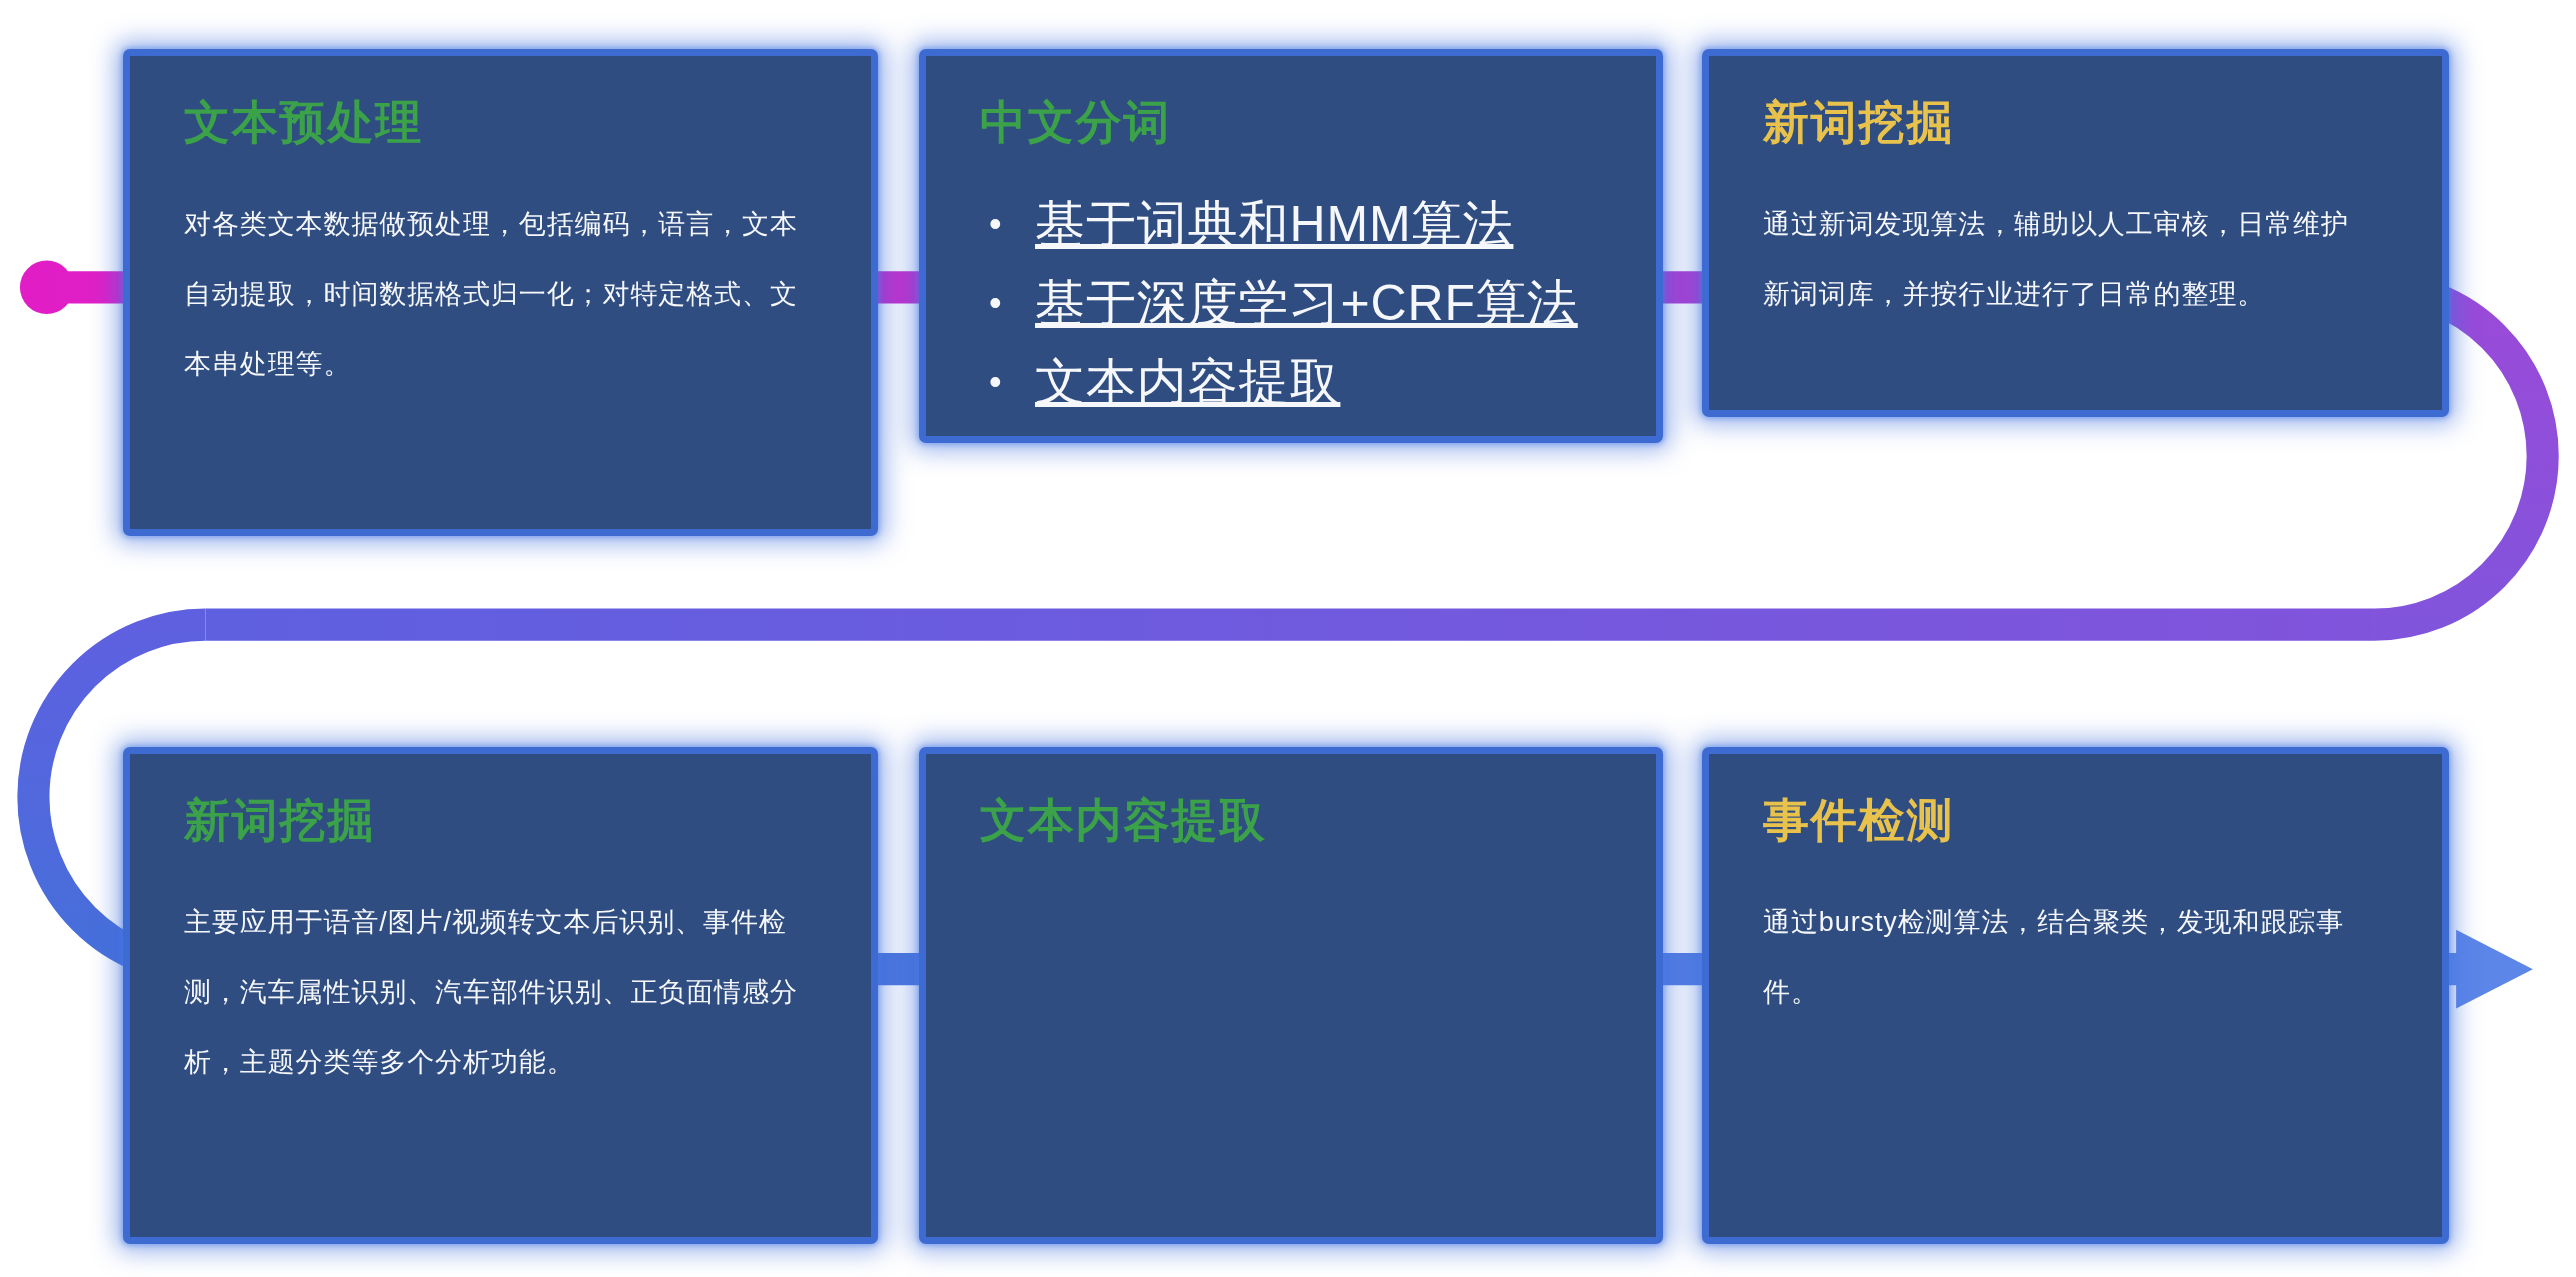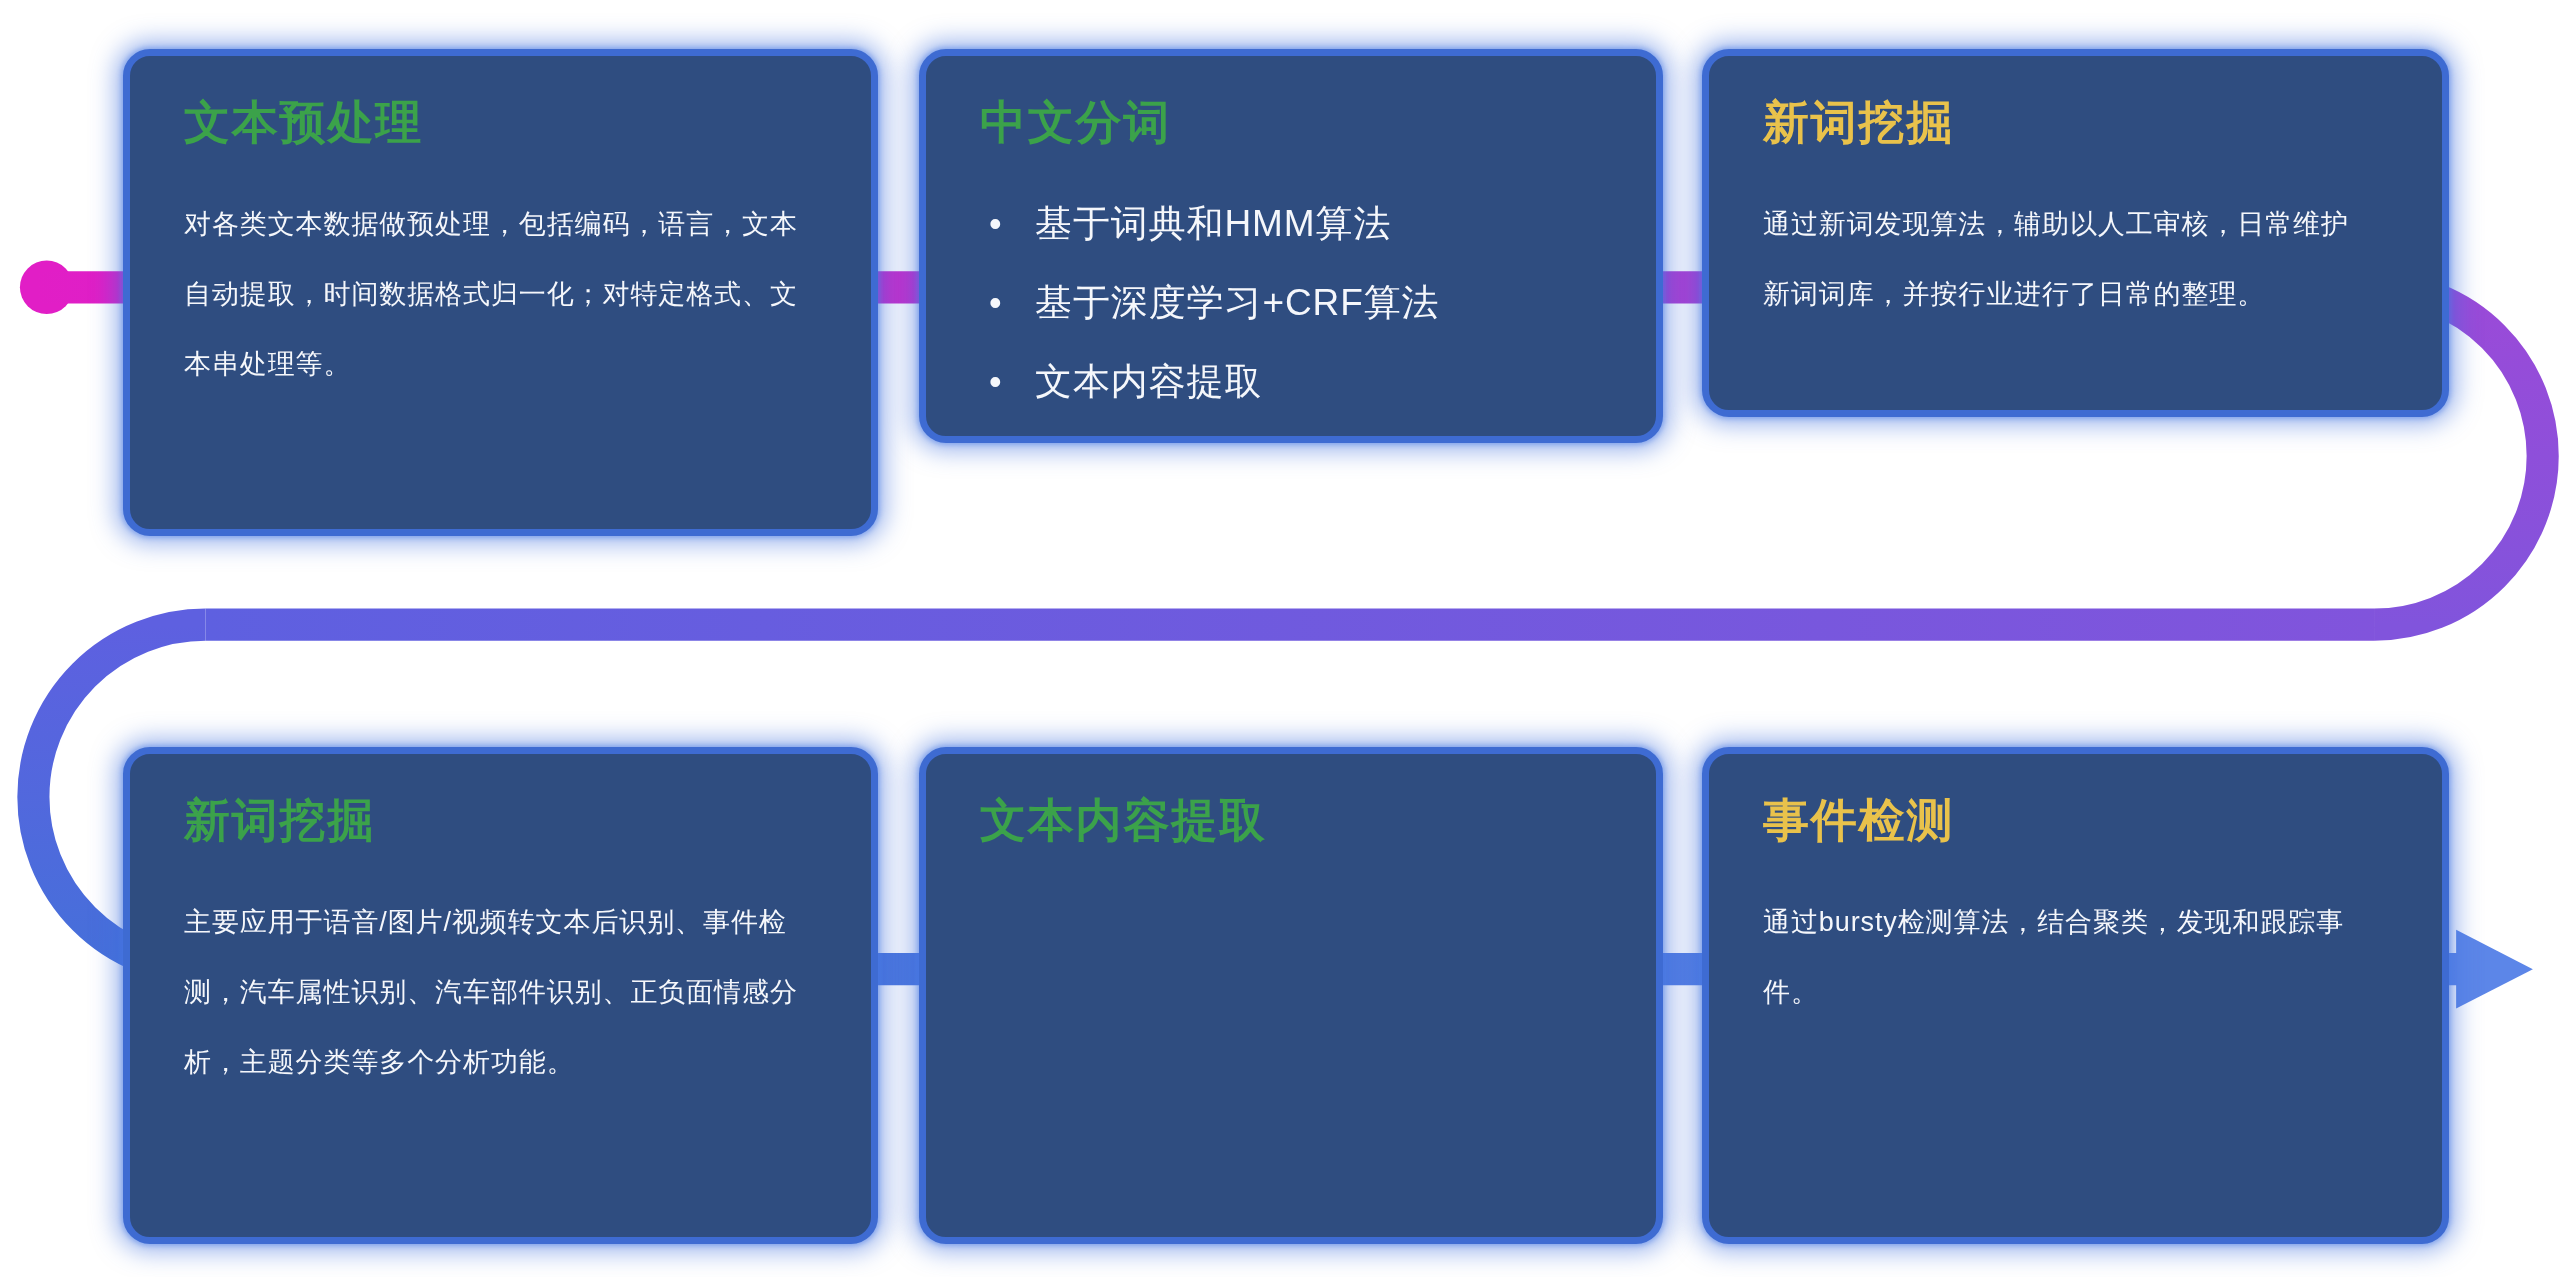--- a/index.html
+++ b/index.html
@@ -26,21 +26,21 @@
     fill: none;
     stroke-width: 36px;
     stroke-linecap: butt;
   }
   .card {
     position: absolute;
     z-index: 1;
     box-sizing: border-box;
     background: var(--card-fill, #2f4d80);
     border: 7.1px solid var(--card-border, #3e6bd2);
-    border-radius: 27px;
+    border-radius: 7px;
     box-shadow: 0 0 23px 7.1px rgba(64, 112, 222, 0.50), 0 0 5.4px 1.8px rgba(80, 130, 235, 0.45);
     padding: 37px 70px 32px 54px;
   }
   .card-title {
     margin: 0 0 36px 0;
     font-size: 46px;
     line-height: 1.3;
     font-weight: 700;
     letter-spacing: 1.8px;
   }
@@ -50,24 +50,25 @@
     margin: 0;
     font-size: 27px;
     line-height: 70px;
     letter-spacing: 0.9px;
     color: var(--body-text, #f5f7fb);
   }
   ul.card-bullets {
     margin: 0;
     padding: 0;
     list-style: none;
-    font-size: 37px;
+    font-size: 50px;
     line-height: 70px;
     letter-spacing: 0.9px;
     color: var(--body-text, #f5f7fb);
+    text-decoration: underline;
   }
   ul.card-bullets li {
     position: relative;
     padding-left: 55px;
     margin-bottom: 9px;
   }
   ul.card-bullets li::before {
     content: "•";
     position: absolute;
     left: 9px;

